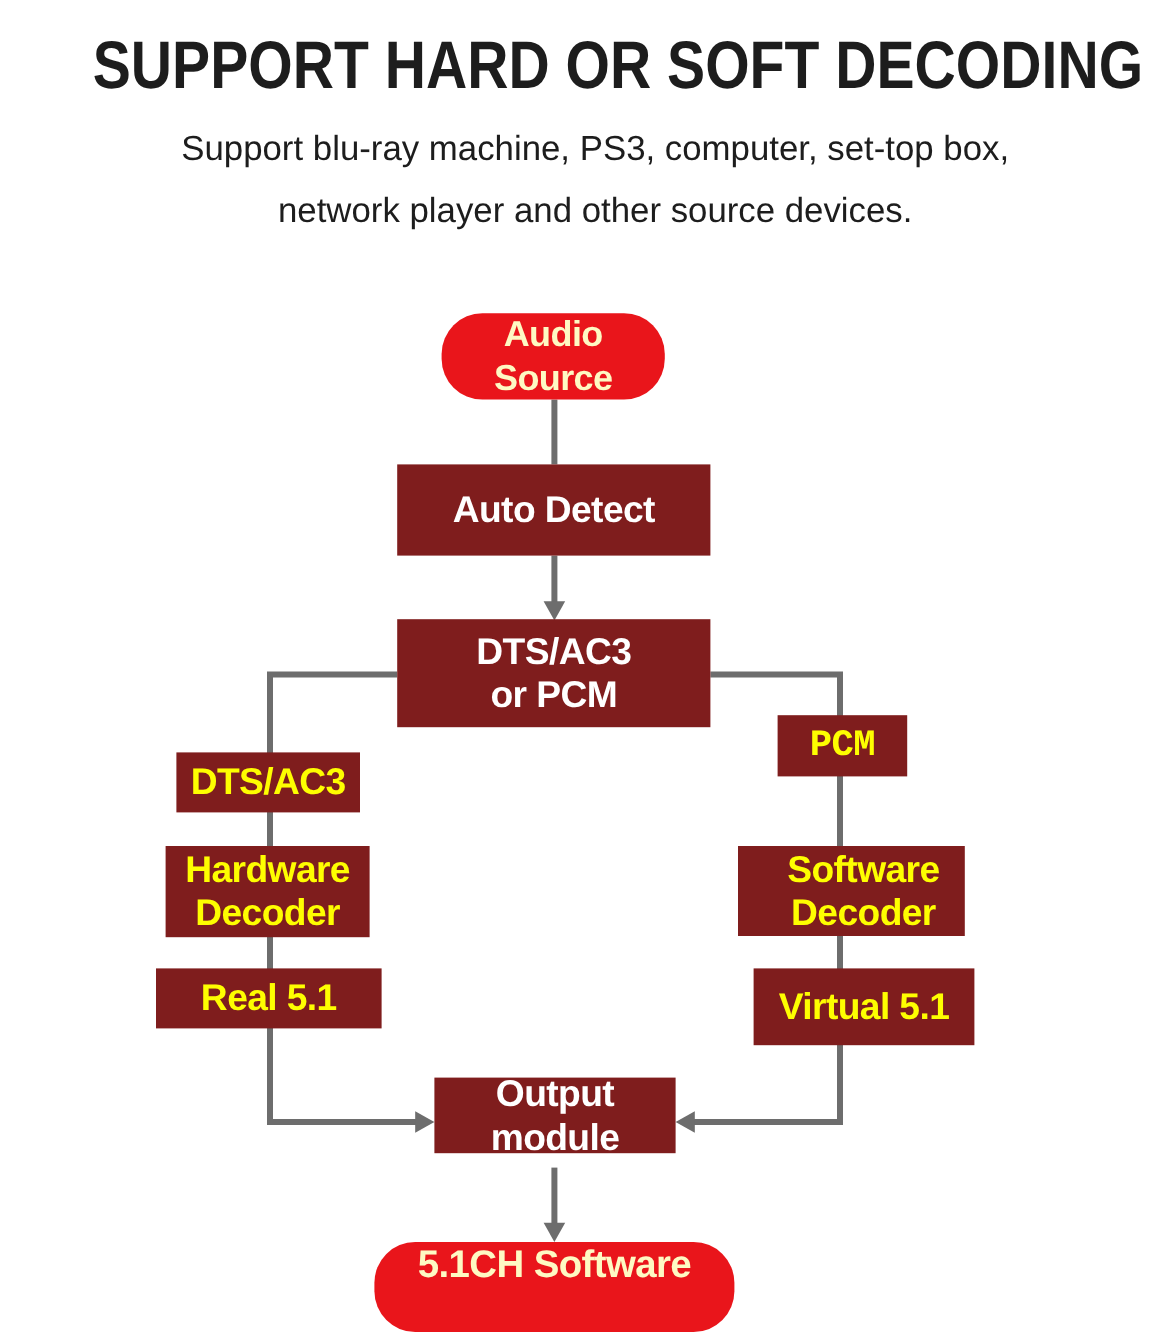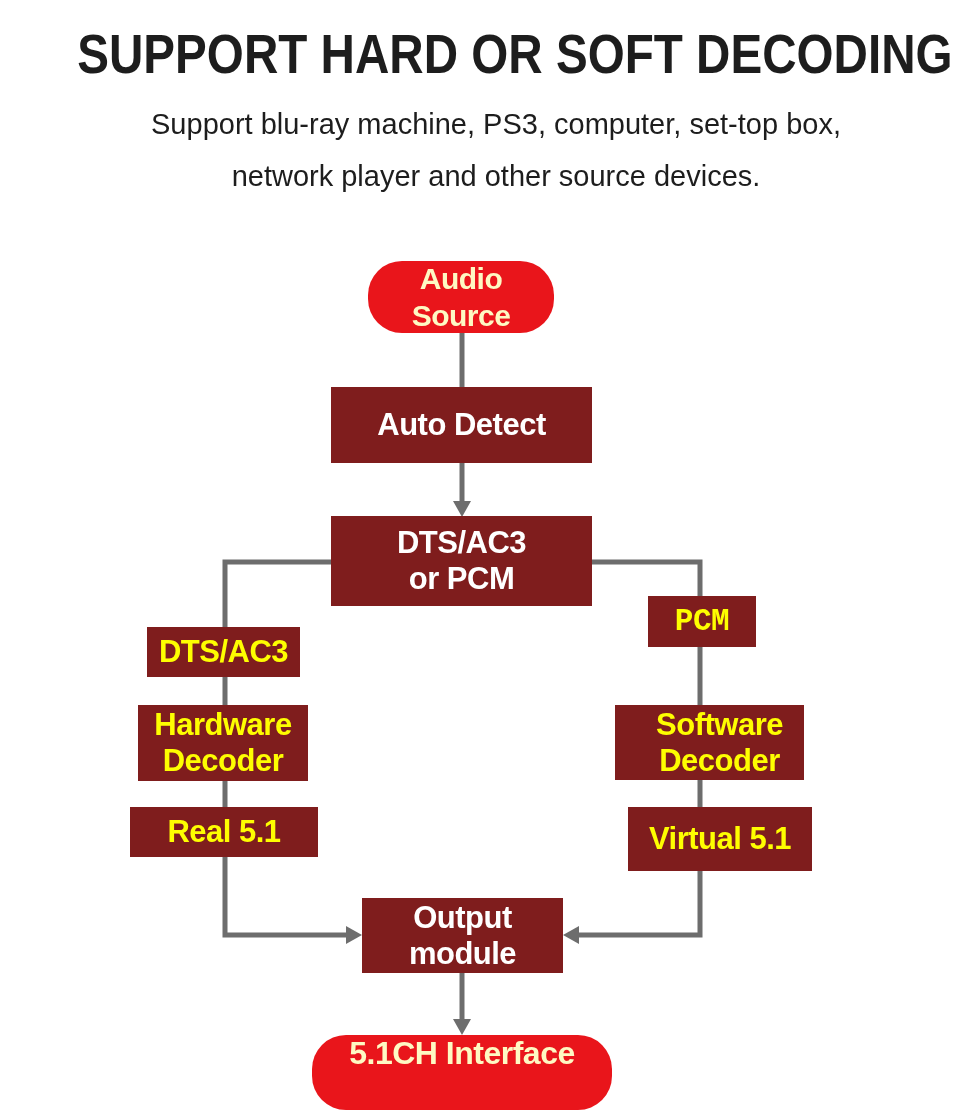--- a/index.html
+++ b/index.html
@@ -45,21 +45,21 @@
 
   .n-audio-source   { left: 368px; top: 261px; width: 186px; height: 72px; font-size: 30px; line-height: 35px; }
   .n-auto-detect    { left: 331px; top: 387px; width: 261px; height: 76px; }
   .n-dts-pcm        { left: 331px; top: 516px; width: 261px; height: 90px; }
   .n-dts-ac3        { left: 147px; top: 627px; width: 153px; height: 50px; }
   .n-pcm            { left: 648px; top: 596px; width: 108px; height: 51px; font-family: Liberation Mono, monospace; }
   .n-hw-decoder     { left: 138px; top: 705px; width: 170px; height: 76px; }
   .n-sw-decoder     { left: 615px; top: 705px; width: 169px; height: 75px; padding-left: 20px; }
   .n-real-51        { left: 130px; top: 807px; width: 188px; height: 50px; }
   .n-virtual-51     { left: 628px; top: 807px; width: 184px; height: 64px; }
-  .n-output-module  { left: 362px; top: 898px; width: 201px; height: 75px; }
+  .n-output-module  { left: 362px; top: 898px; width: 201px; height: 63px; }
   .n-interface-51ch { left: 312px; top: 1035px; width: 300px; height: 75px; font-size: 32px; border-radius: 38px; }
 </style>
 </head>
 <body>
 
 <div class="title-wrap">
   <div class="title">SUPPORT HARD OR SOFT DECODING</div>
 </div>
 <div class="subtitle">
   <div>Support blu-ray machine, PS3, computer, set-top box,</div>
@@ -121,14 +121,14 @@
 <div class="node yellow n-virtual-51">
   <span>Virtual 5.1</span>
 </div>
 
 <div class="node n-output-module">
   <span>Output</span>
   <span>module</span>
 </div>
 
 <div class="node pill n-interface-51ch">
-  <span>5.1CH Interface</span>
+  <span>5.1CH Software</span>
 </div>
 
 </body></html>

